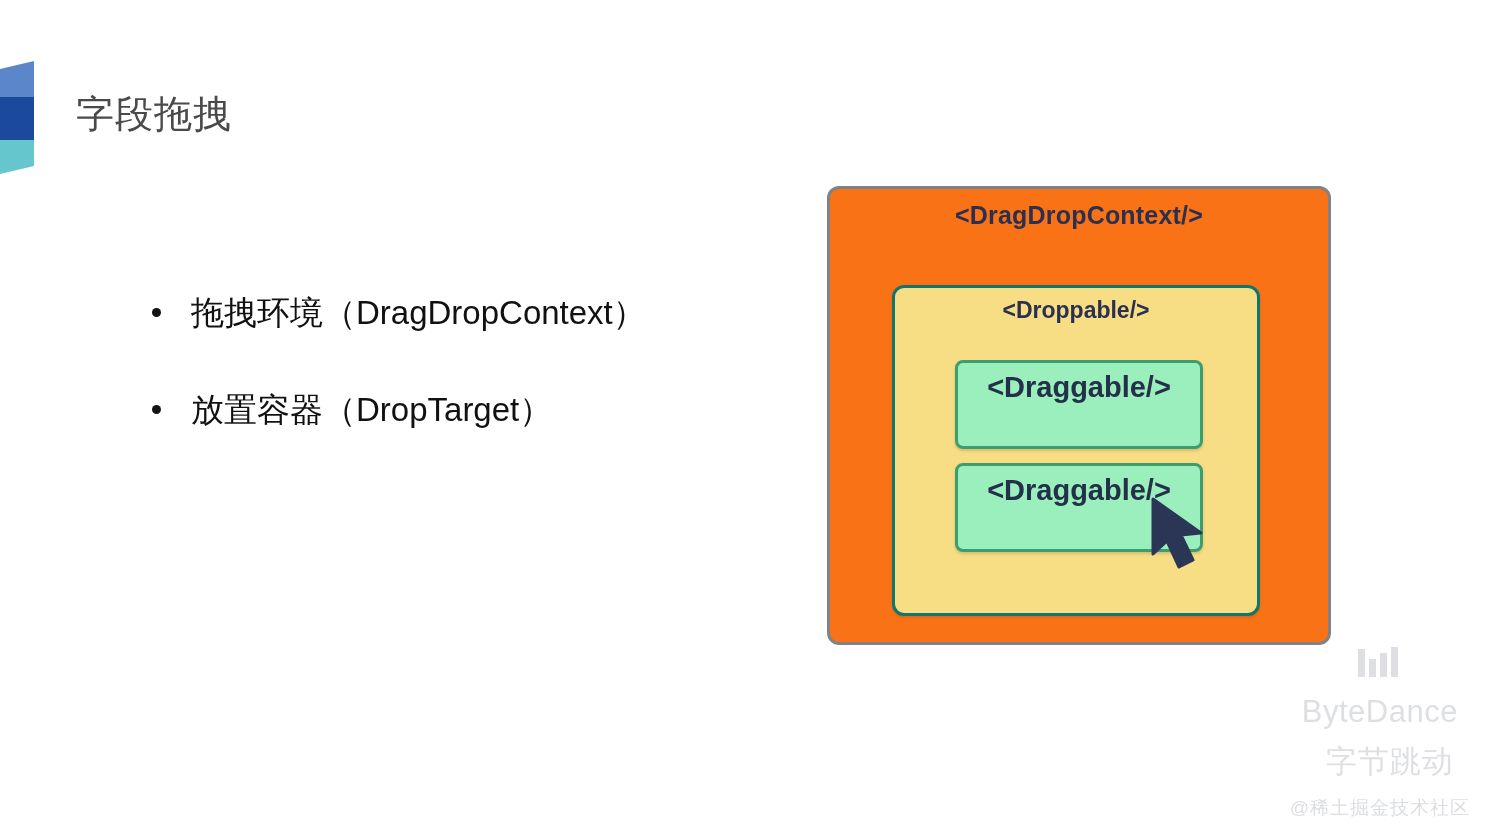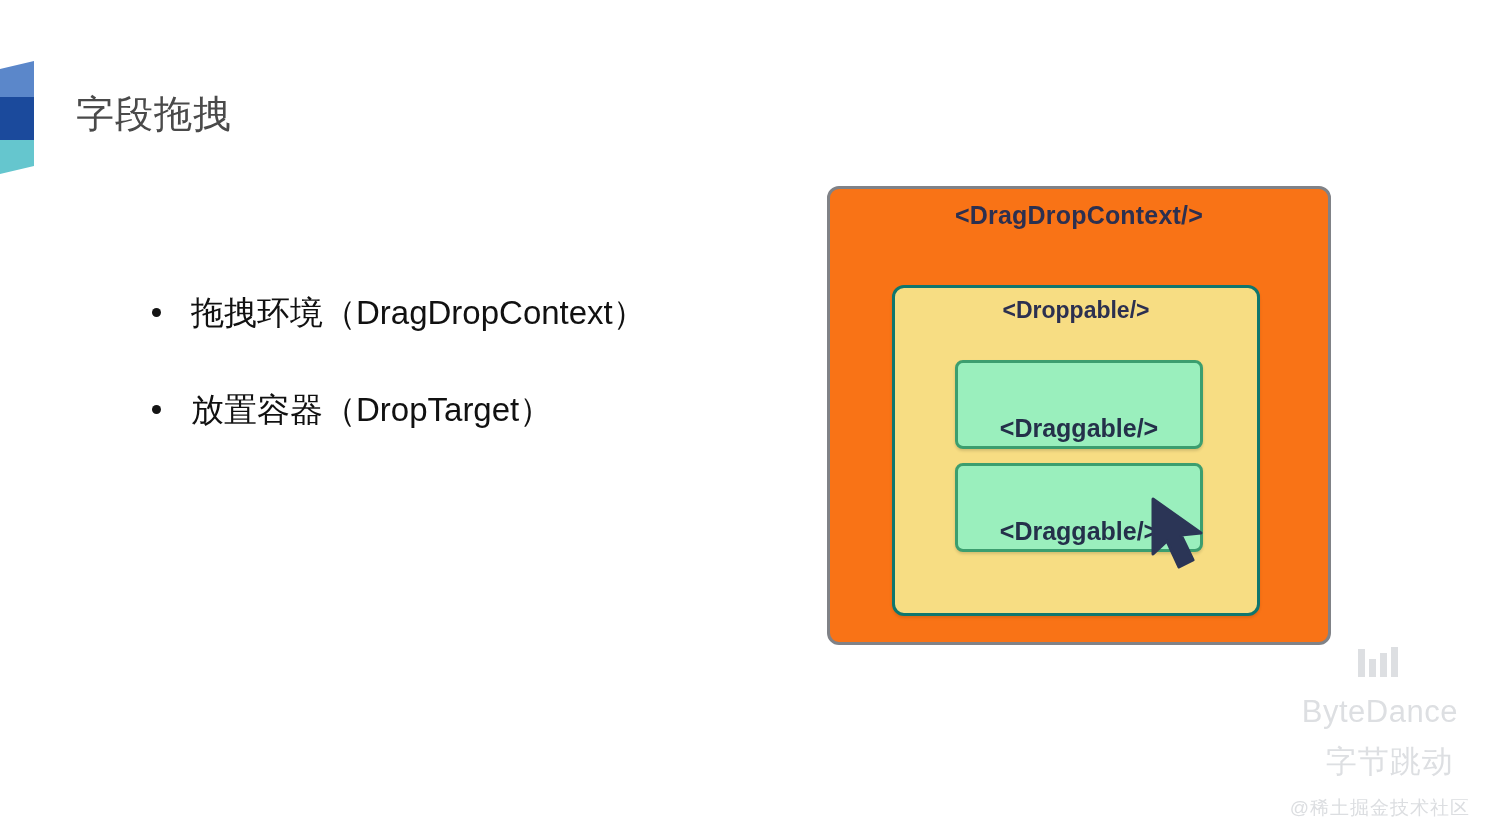--- a/index.html
+++ b/index.html
@@ -127,24 +127,23 @@
     box-shadow: 0 2px 3px rgba(0,0,0,0.14);
   }
   .draggable-1 { top: 72px; }
   .draggable-2 { top: 175px; }
   .draggable-title {
     position: absolute;
     left: 0;
     right: 0;
     top: 8px;
     text-align: center;
-    font-size: 25px;
+    font-size: 29px;
     color: #24304a;
     font-weight: 600;
-    margin-top: 43px;
   }
 
   .cursor-arrow {
     position: absolute;
     left: 1149px;
     top: 497px;
     width: 68px;
     height: 78px;
     pointer-events: none;
   }

